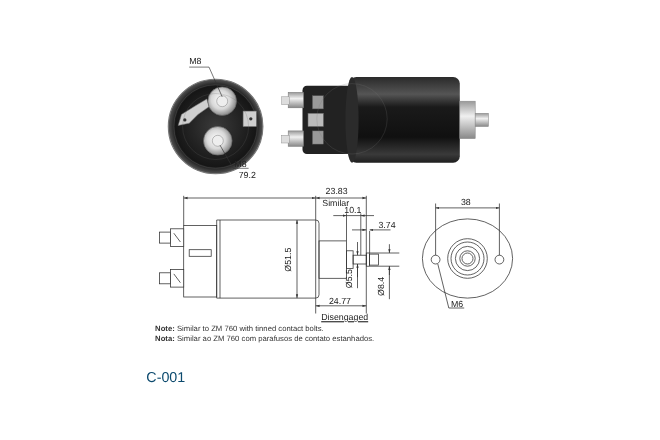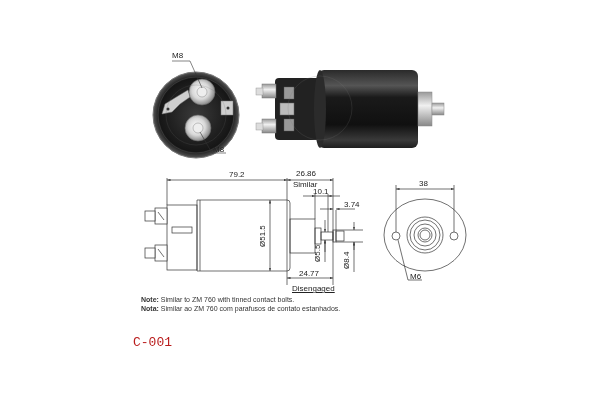--- a/index.html
+++ b/index.html
@@ -2,21 +2,21 @@
 <html><head>
 <meta charset="utf-8">
 <style>
   html, body { margin:0; padding:0; background:#ffffff; }
   body { width:600px; height:400px; position:relative; overflow:hidden; font-family:"Liberation Sans", sans-serif; }
   #canvas { position:absolute; left:0; top:0; width:600px; height:400px; }
   .lbl { position:absolute; font-family:"Liberation Sans", sans-serif; color:#222; line-height:1; white-space:nowrap; }
   .dim { font-size:8px; }
   .note { font-size:7px; color:#333; }
   .note b { font-weight:bold; }
-  .code { font-family:Liberation Mono, monospace; font-size:13px; color:#b91c1c; }
+  .code { font-family:Liberation Sans, sans-serif; font-size:13px; color:#0c4a6e; }
   .rot { transform:rotate(-90deg); transform-origin:left top; }
 </style>
 </head>
 <body>
 
 <svg id="canvas" width="600" height="400" viewBox="0 0 600 400">
   <defs>
     <radialGradient id="capGrad" cx="50%" cy="50%" r="50%">
       <stop offset="0%" stop-color="#3a3a3a"></stop>
       <stop offset="85%" stop-color="#161616"></stop>
@@ -152,22 +152,22 @@
     <line x1="454" y1="185" x2="454" y2="232"></line>
     <line x1="396" y1="189" x2="454" y2="189" marker-start="url(#arr)" marker-end="url(#arr)"></line>
     <line x1="398" y1="240" x2="408" y2="280"></line>
     <line x1="408" y1="280" x2="422" y2="280"></line>
   </g>
 </svg>
 
 <div class="lbl dim" style="left:172px;top:52px;">M8</div>
 <div class="lbl dim" style="left:213px;top:146px;">M8</div>
 
-<div class="lbl dim" style="left:217px;top:171px;margin-left:12px;">79.2</div>
-<div class="lbl dim" style="left:296px;top:170px;">26.86</div>
+<div class="lbl dim" style="left:217px;top:156px;">79.2</div>
+<div class="lbl dim" style="left:296px;top:170px;">23.83</div>
 <div class="lbl dim" style="left:293px;top:181px;">Similar</div>
 <div class="lbl dim" style="left:313px;top:188px;">10.1</div>
 <div class="lbl dim" style="left:344px;top:201px;">3.74</div>
 <div class="lbl dim rot" style="left:259px;top:247px;">Ø51.5</div>
 <div class="lbl dim rot" style="left:314px;top:262px;">Ø5.5</div>
 <div class="lbl dim rot" style="left:343px;top:269px;">Ø8.4</div>
 <div class="lbl dim" style="left:299px;top:270px;">24.77</div>
 <div class="lbl dim" style="left:292px;top:285px;text-decoration:underline;">Disengaged</div>
 
 <div class="lbl dim" style="left:419px;top:180px;">38</div>

